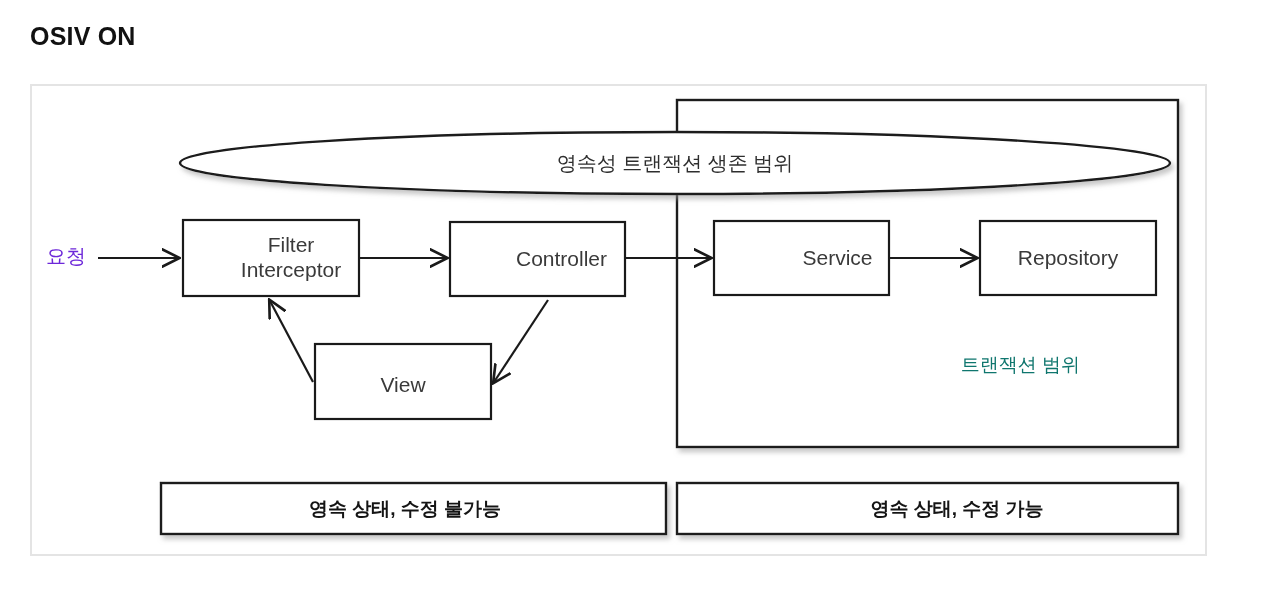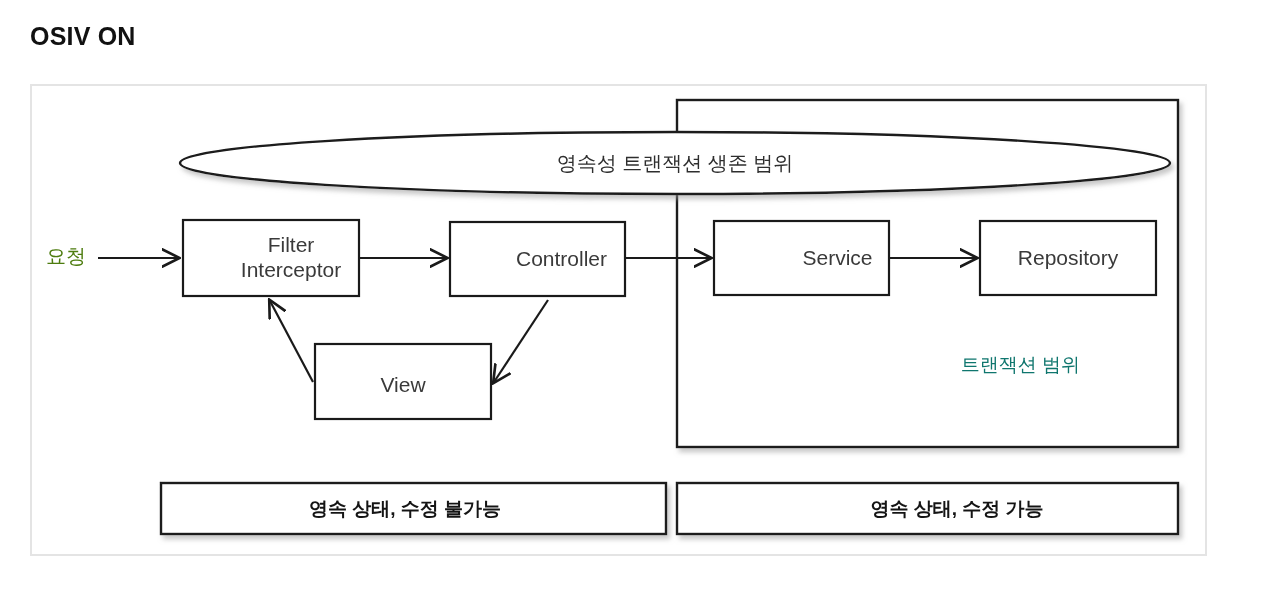--- a/index.html
+++ b/index.html
@@ -68,21 +68,21 @@
   .box-controller  { left: 474px; top: 222px; width: 175px; height: 74px; }
   .box-service     { left: 746px; top: 221px; width: 183px; height: 74px; }
   .box-repository  { left: 980px; top: 221px; width: 176px; height: 74px; }
   .box-view        { left: 315px; top: 344px; width: 176px; height: 83px; }
 
   .request-label {
     position: absolute;
     left: 46px;
     top: 243px;
     font-size: 20px;
-    color: #4d7c0f;
+    color: #6d28d9;
   }
 
   .ellipse-label {
     position: absolute;
     left: 180px;
     top: 132px;
     width: 990px;
     height: 62px;
     display: flex;
     align-items: center;

